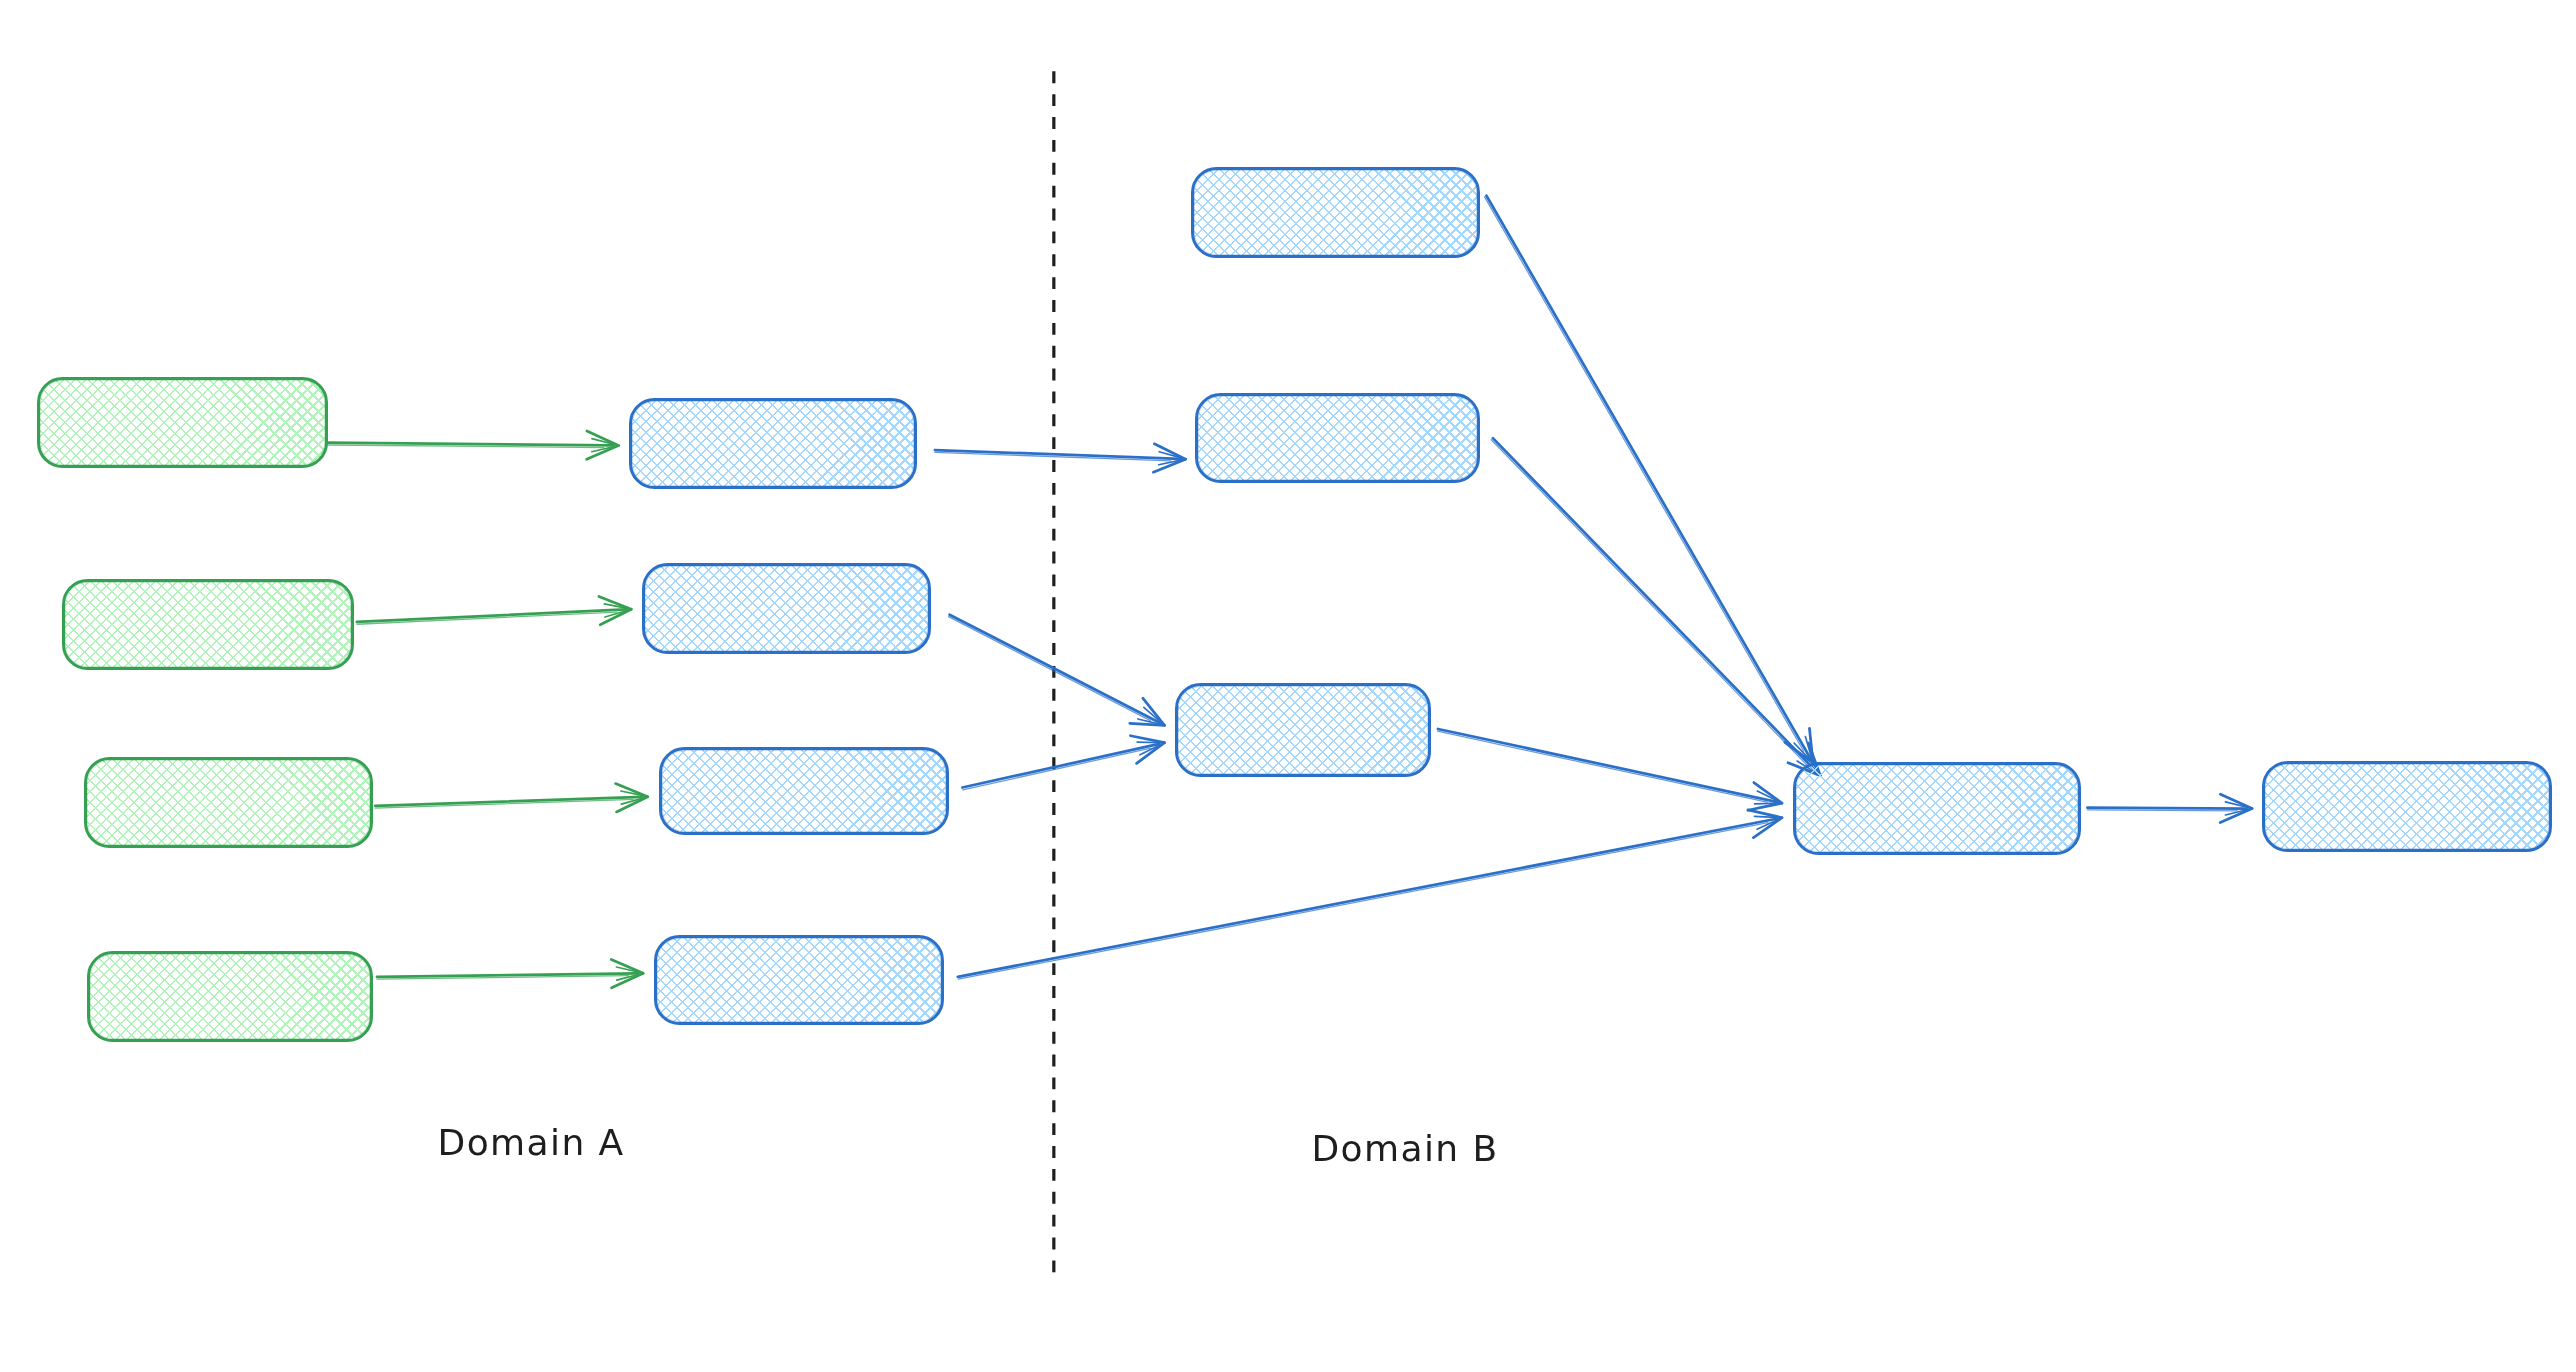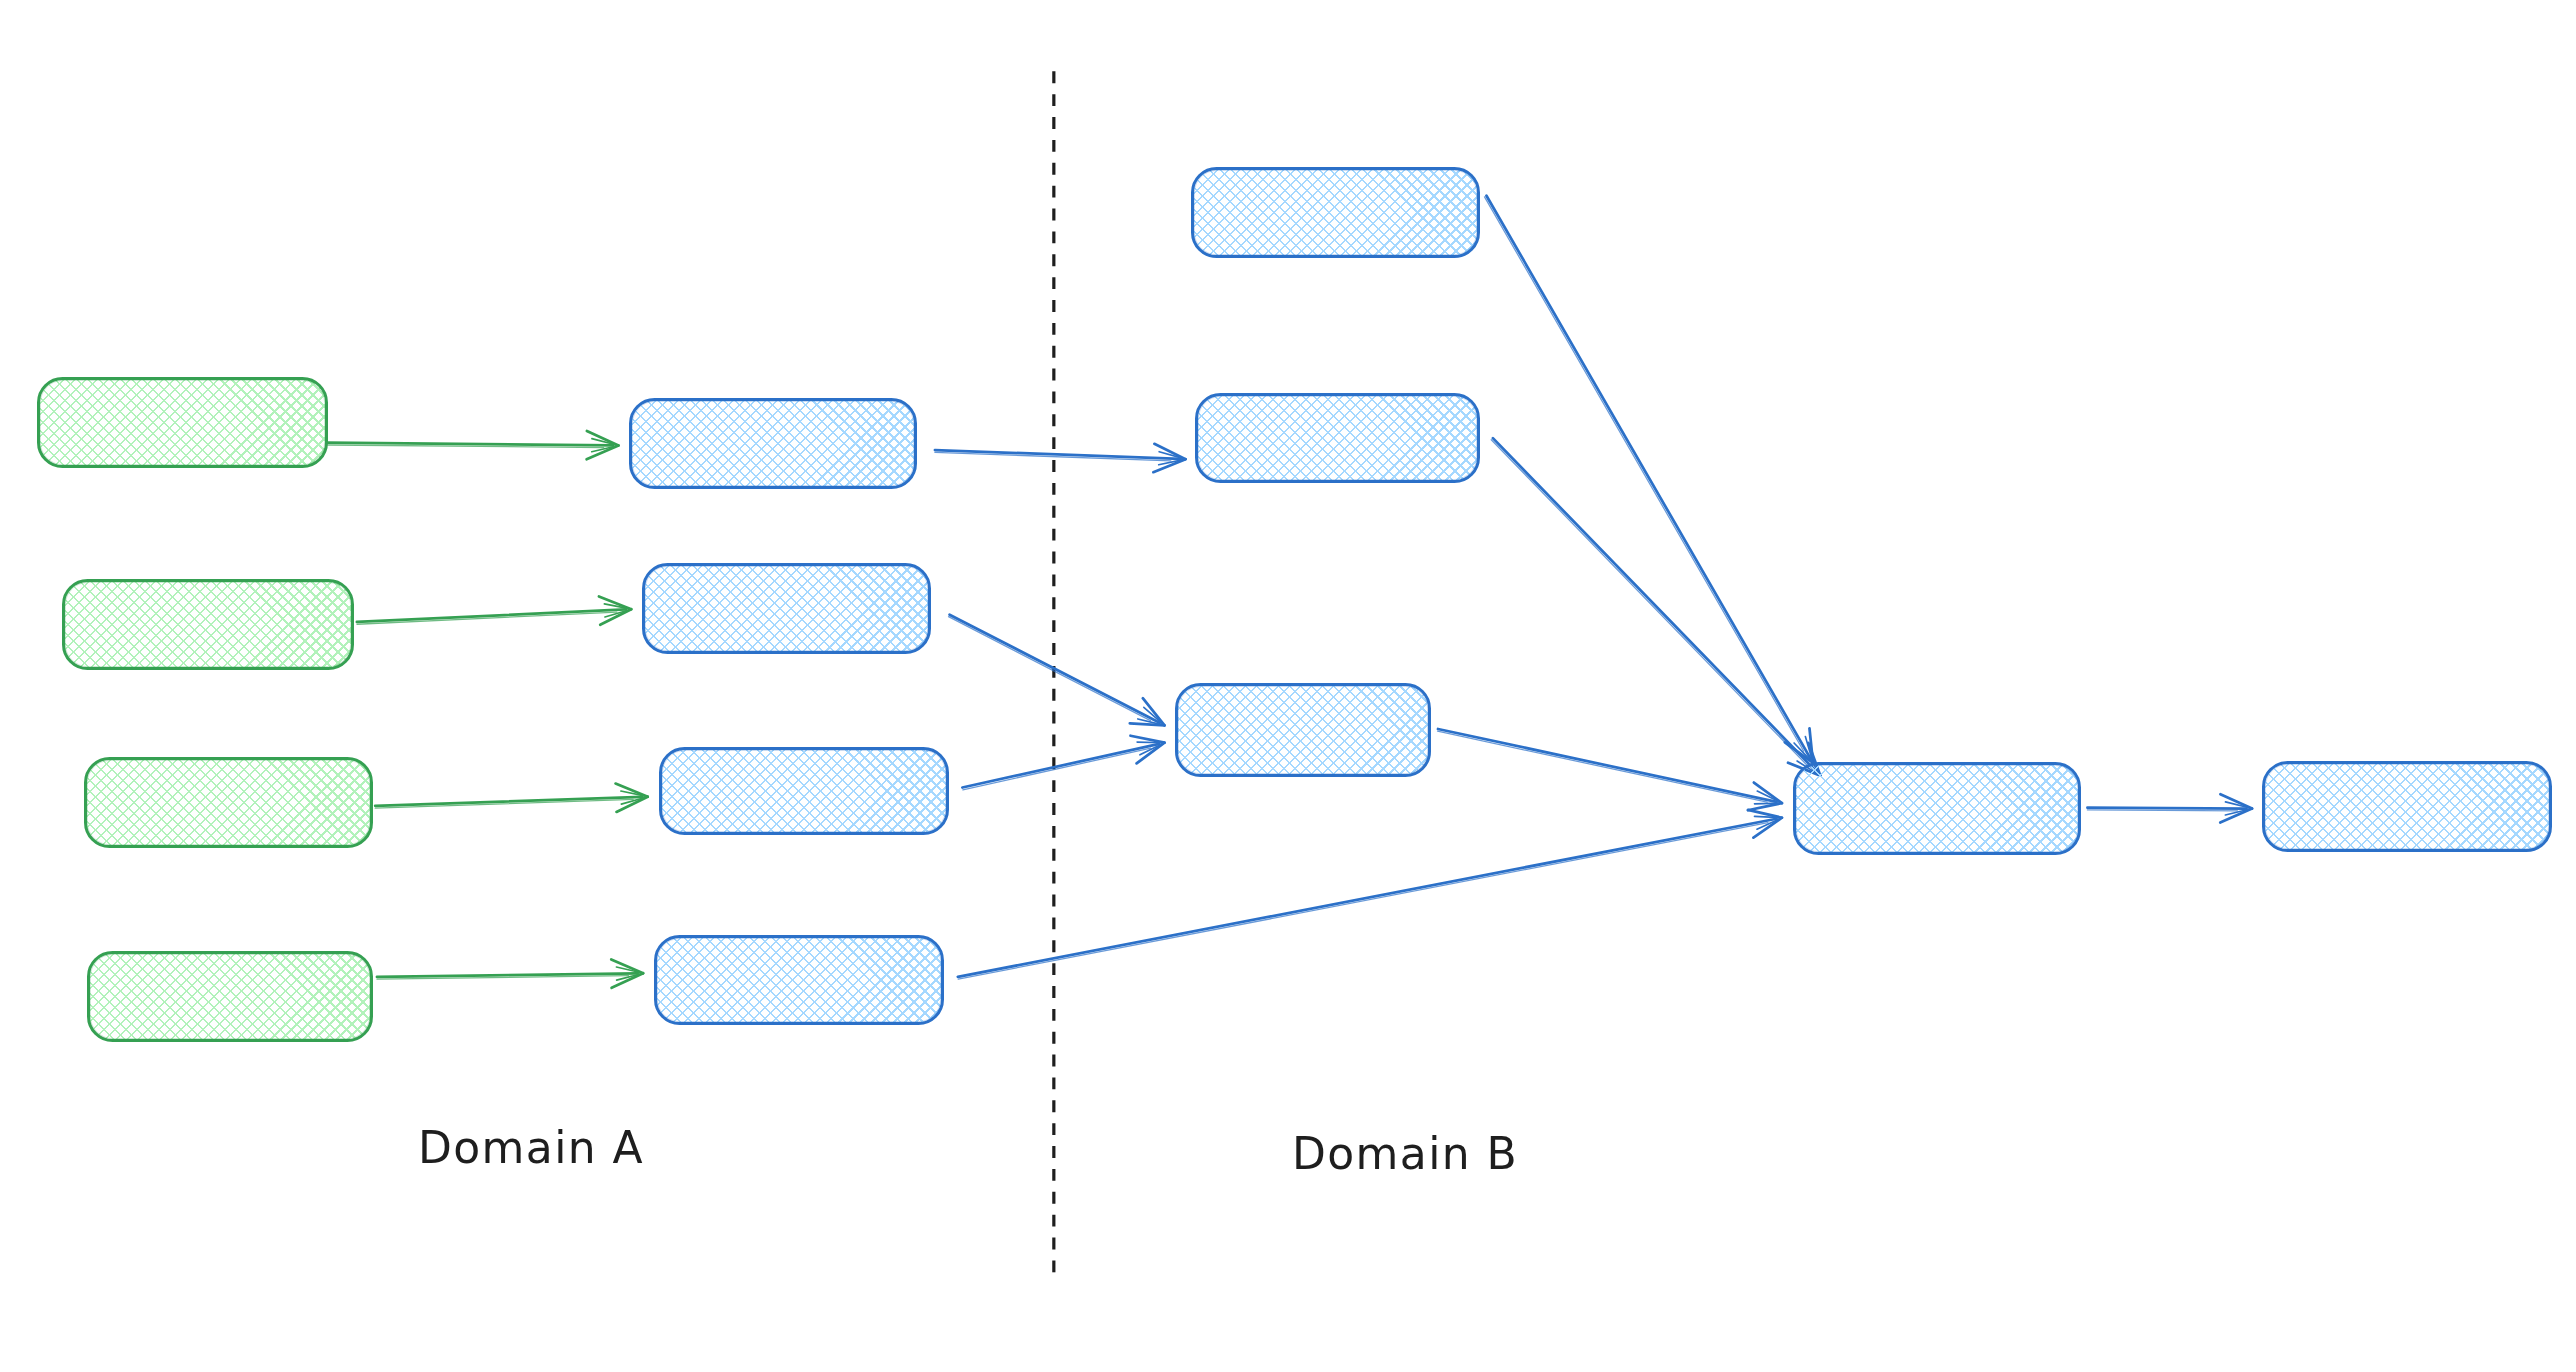--- a/index.html
+++ b/index.html
@@ -26,21 +26,21 @@
   }
   .node {
     position: absolute;
     box-sizing: border-box;
     border: 3.2px solid;
     border-radius: 25.6px;
   }
   .domain-label {
     position: absolute;
     color: #1e1e1e;
-    font-size: 44px;
+    font-size: 36px;
     letter-spacing: 1.4px;
     text-align: center;
     white-space: nowrap;
     font-family: "DejaVu Sans", "Liberation Sans", sans-serif;
   }
   .label-a { left: 412px; top: 1122px; width: 238px; }
   .label-b { left: 1277px; top: 1128px; width: 256px; text-align: center; }
 </style>
 </head>
 <body>

